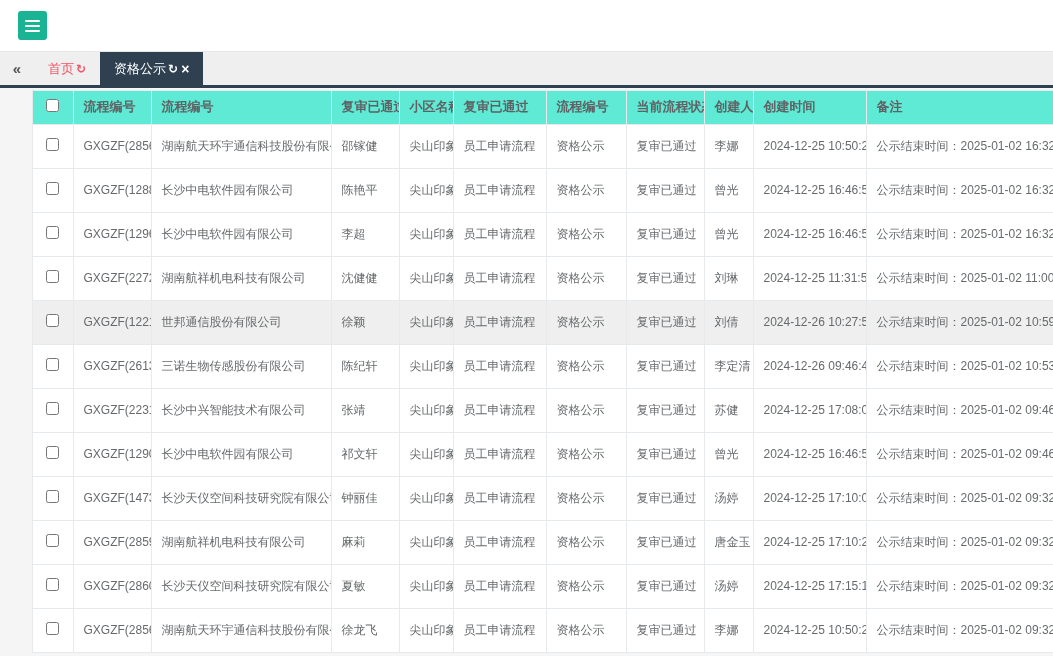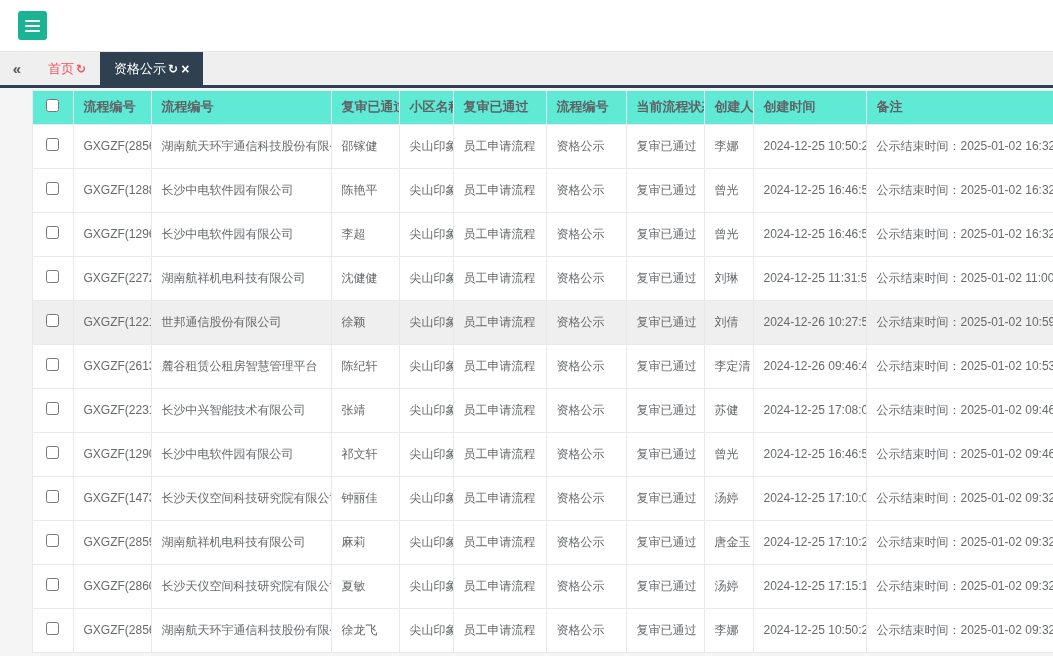--- a/index.html
+++ b/index.html
@@ -249,21 +249,21 @@
             <td>员工申请流程</td>
             <td>资格公示</td>
             <td>复审已通过</td>
             <td>刘倩</td>
             <td>2024-12-26 10:27:58</td>
             <td>公示结束时间：2025-01-02 10:59:56</td>
           </tr>
           <tr>
             <td class="cb-cell"><input type="checkbox" style=""></td>
             <td>GXGZF(26131)</td>
-            <td>麓谷租赁公租房智慧管理平台</td>
+            <td>三诺生物传感股份有限公司</td>
             <td>陈纪轩</td>
             <td>尖山印象</td>
             <td>员工申请流程</td>
             <td>资格公示</td>
             <td>复审已通过</td>
             <td>李定清</td>
             <td>2024-12-26 09:46:43</td>
             <td>公示结束时间：2025-01-02 10:53:14</td>
           </tr>
           <tr>

